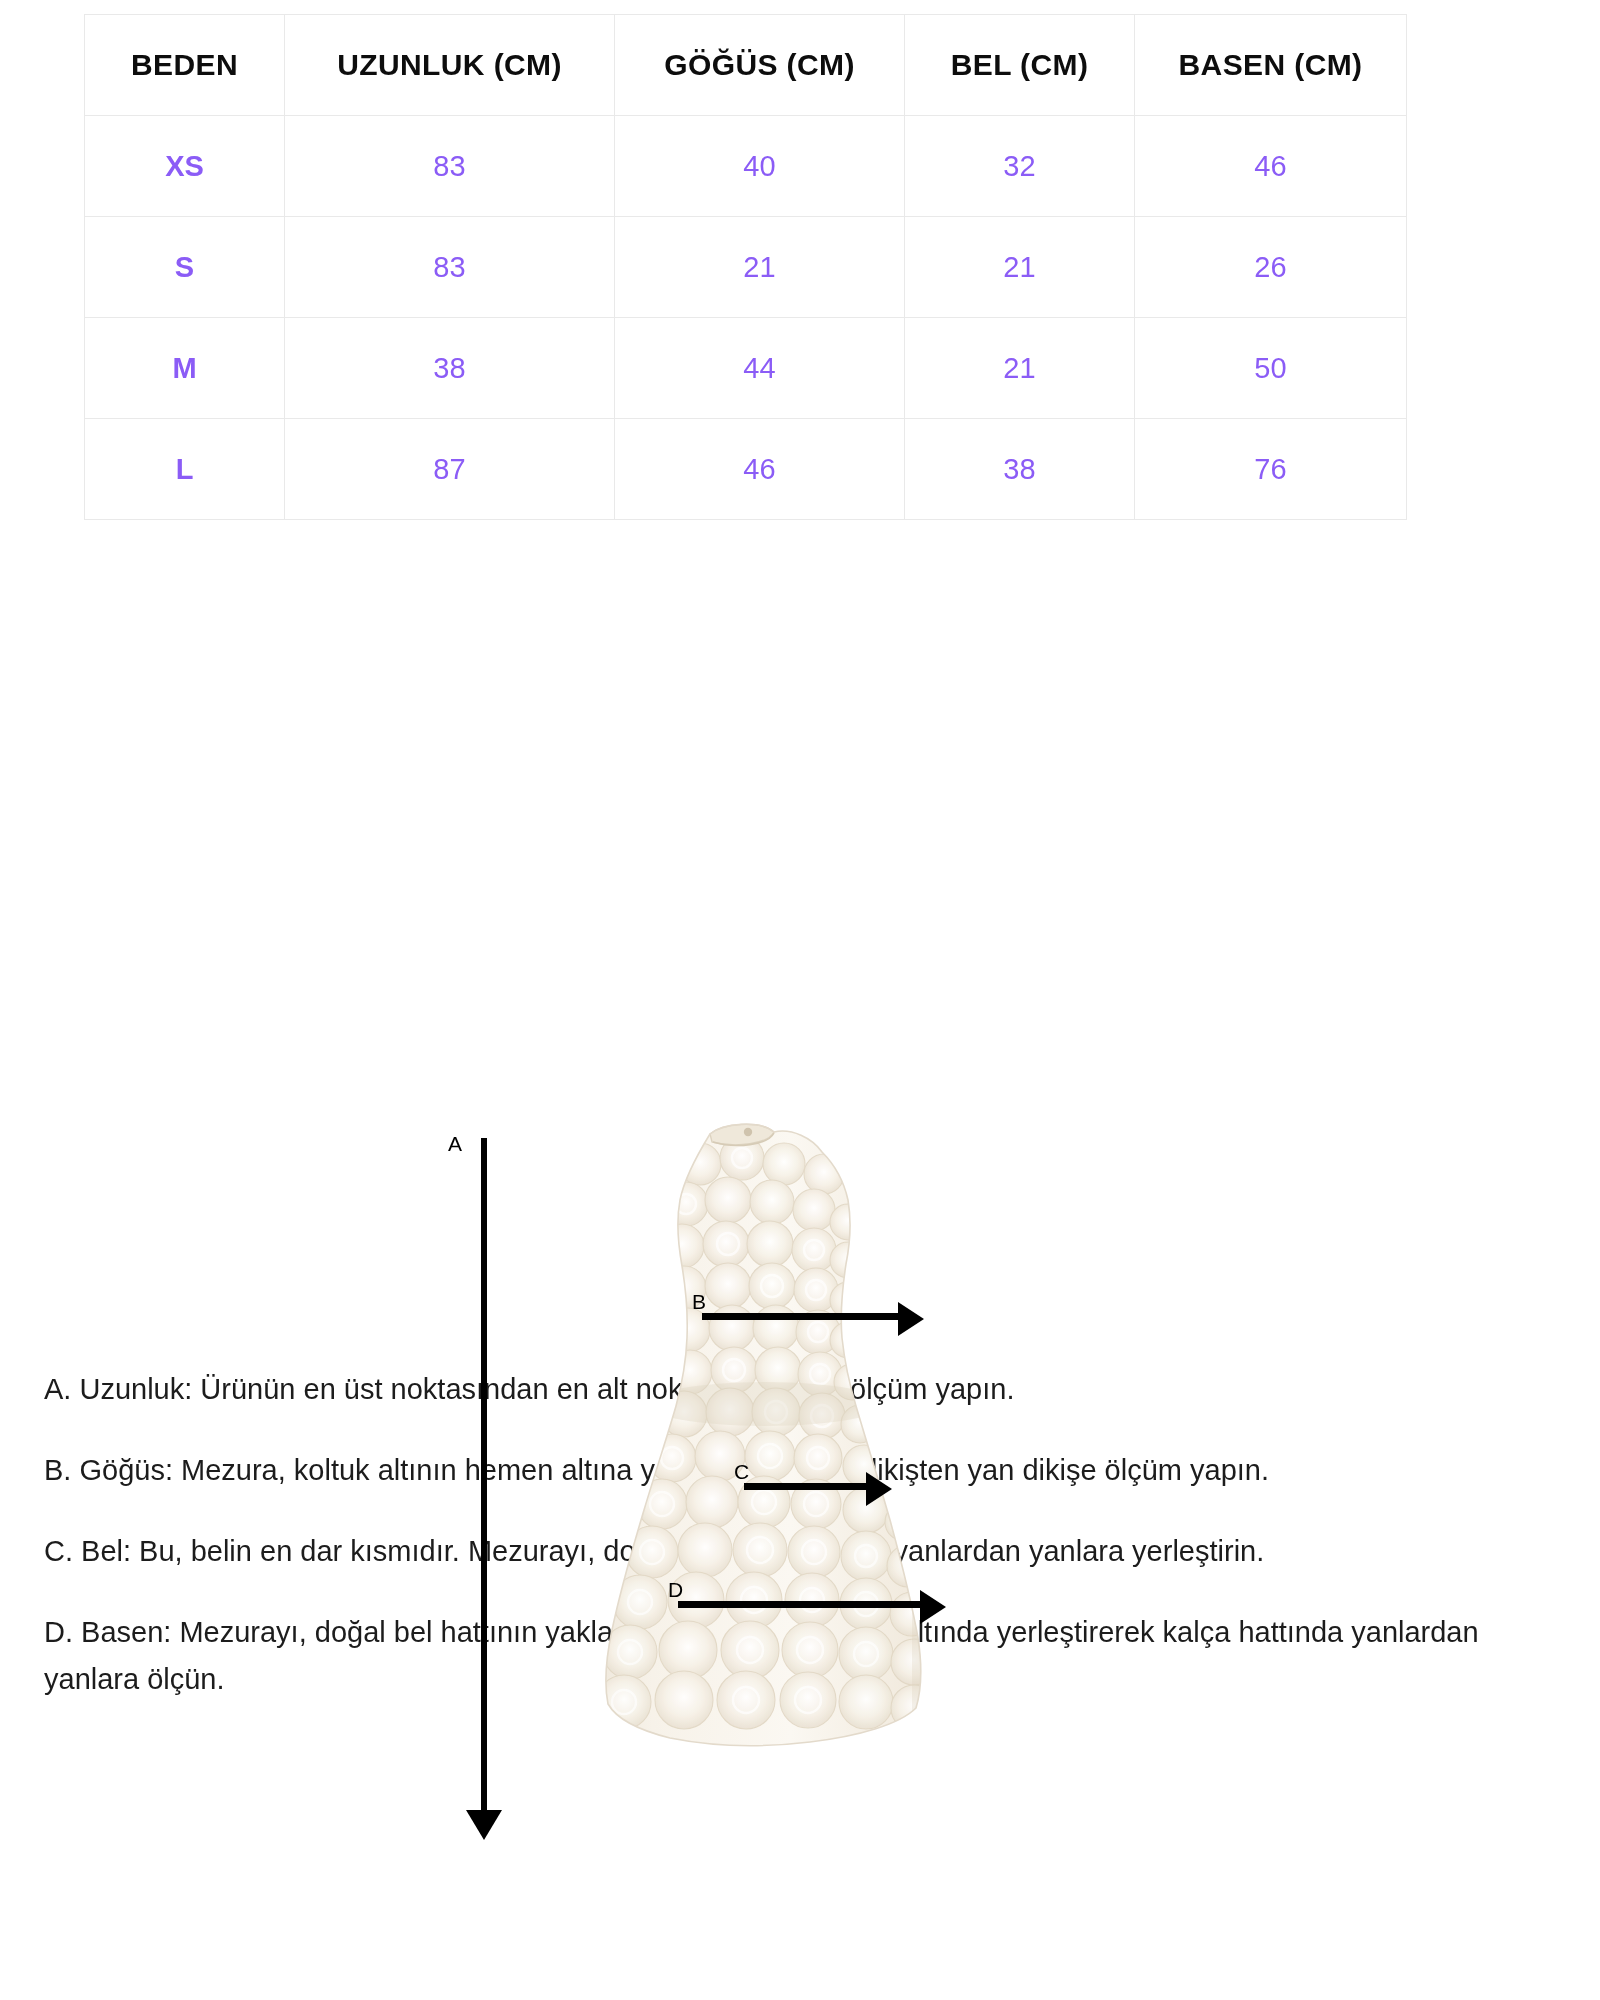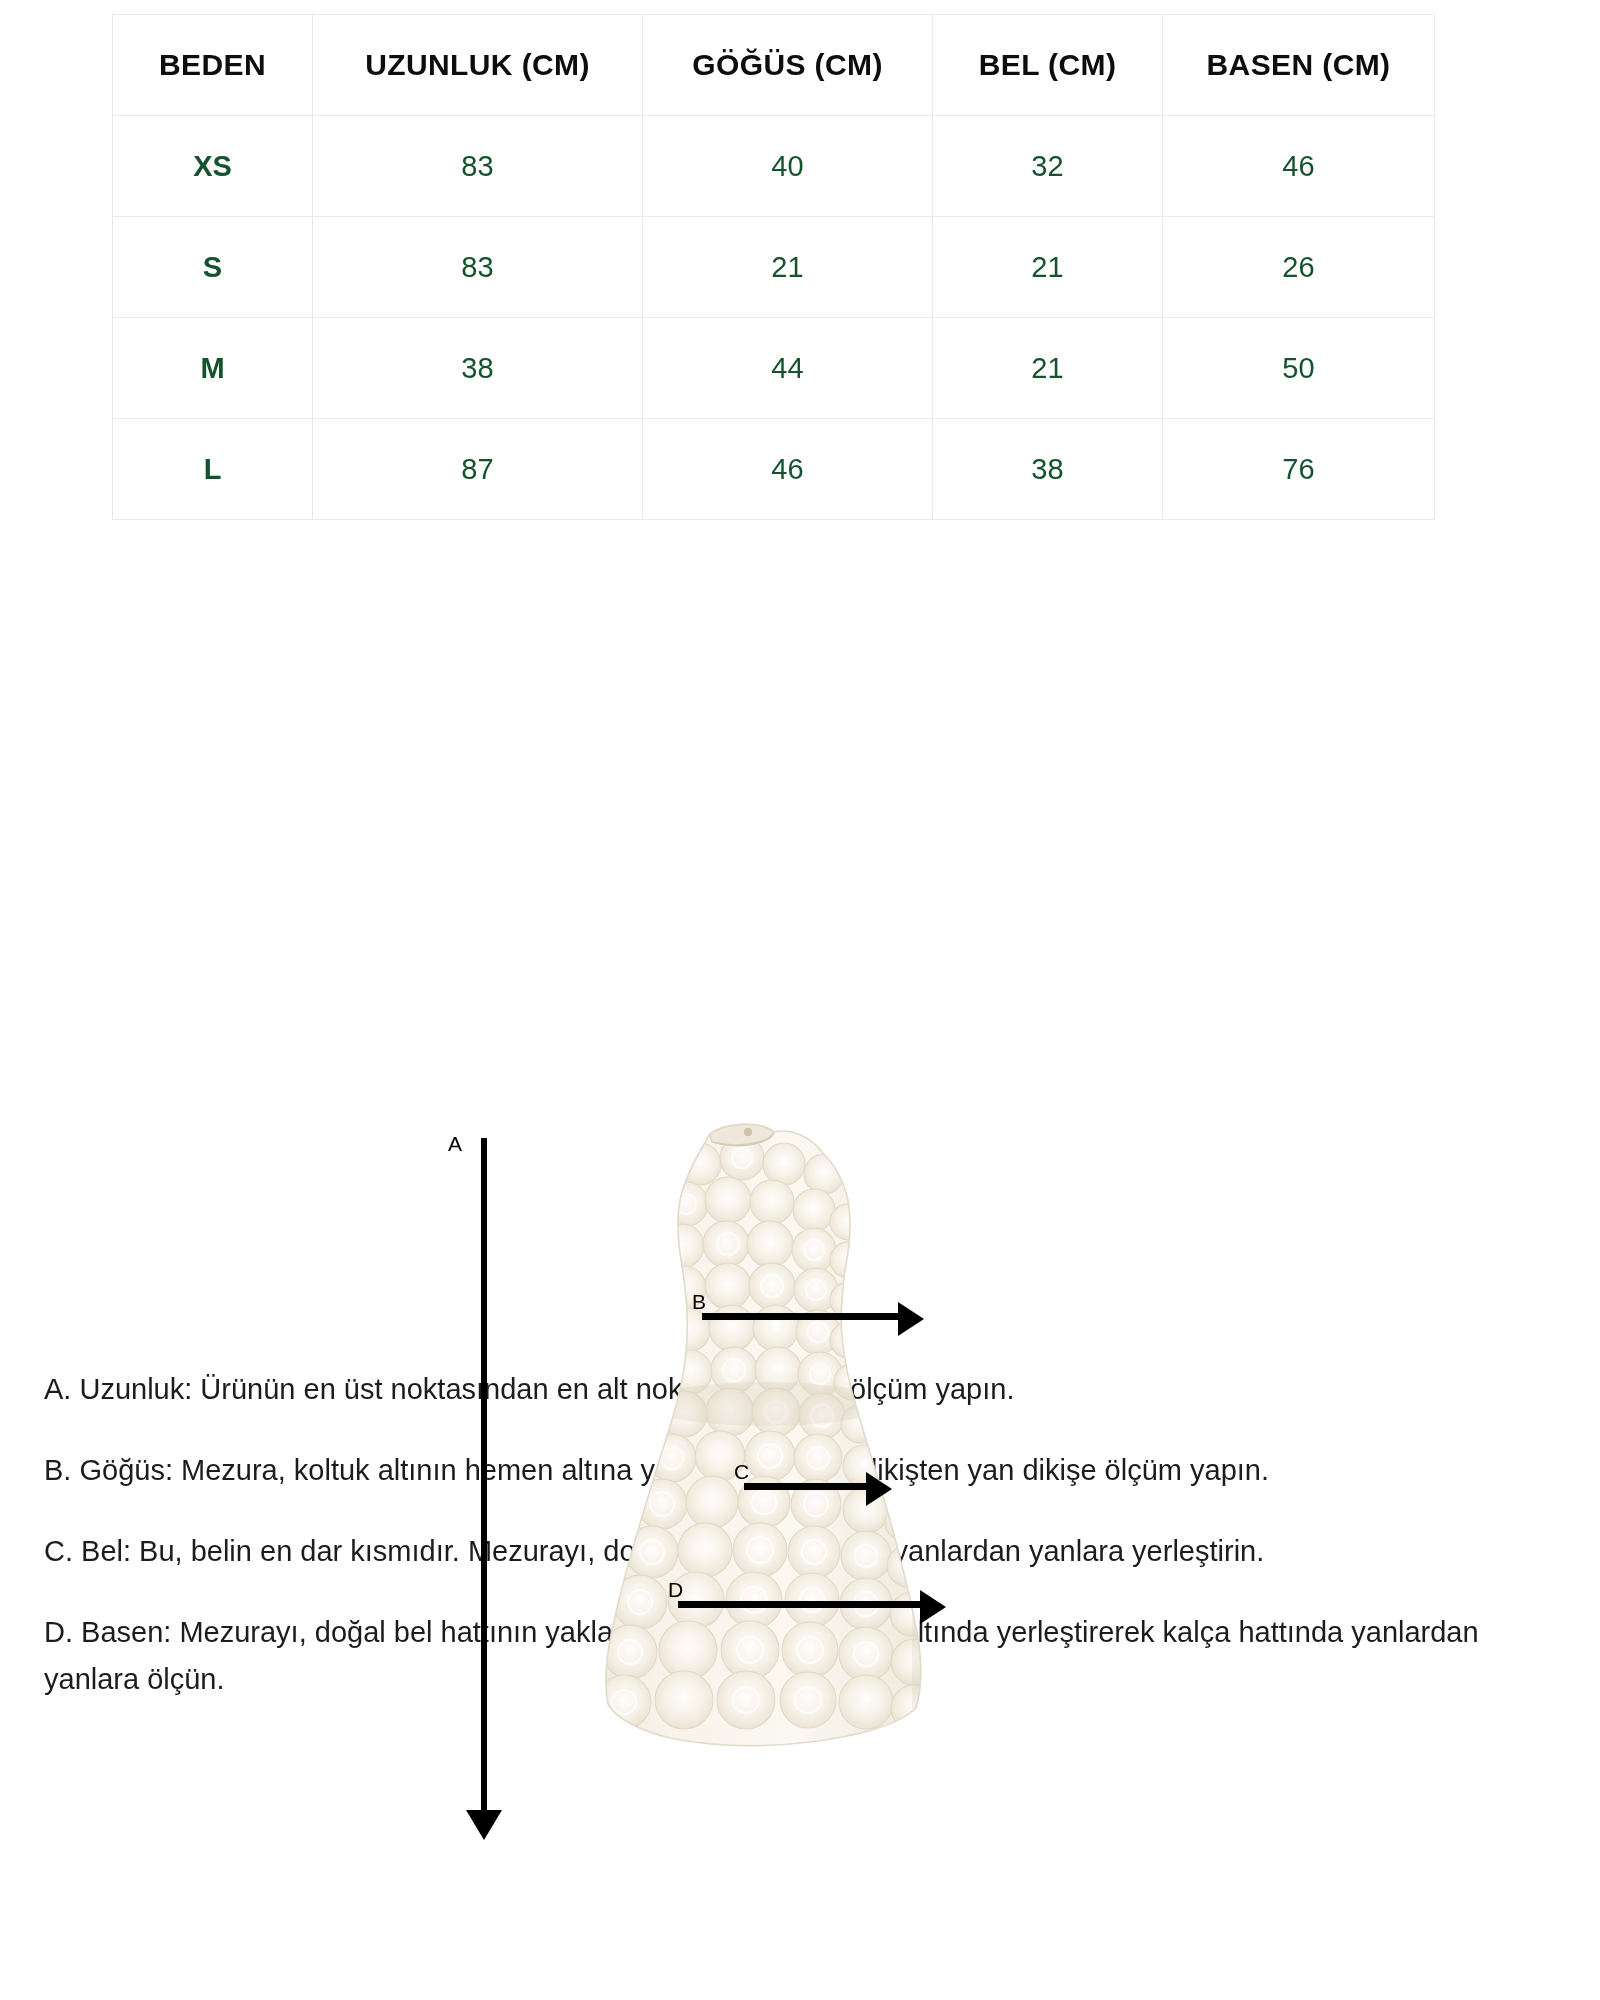--- a/index.html
+++ b/index.html
@@ -16,21 +16,21 @@
     -webkit-font-smoothing: antialiased;
   }
 
   .page {
     width: 1600px;
     position: relative;
   }
 
   
   .table-wrap {
-    padding: 14px 0 0 112px;
+    padding: 14px 0 0 84px;
     border-radius: 10px;
   }
   table.size-table {
     border-collapse: collapse;
     width: 1322px;
     table-layout: fixed;
   }
   table.size-table th,
   table.size-table td {
     border: 1px solid #e9e9e9;
@@ -42,21 +42,21 @@
   }
   table.size-table th {
     font-size: 30px;
     font-weight: bold;
     letter-spacing: 0.4px;
     color: #0d0d0d;
   }
   table.size-table td {
     font-size: 29px;
     font-weight: normal;
-    color: #14532d;
+    color: #8b5cf6;
   }
   table.size-table td.size-cell {
     font-weight: bold;
     font-size: 29px;
   }
   table.size-table colgroup col.c0 { width: 200px; }
   table.size-table colgroup col.c1 { width: 330px; }
   table.size-table colgroup col.c2 { width: 290px; }
   table.size-table colgroup col.c3 { width: 230px; }
   table.size-table colgroup col.c4 { width: 272px; }

